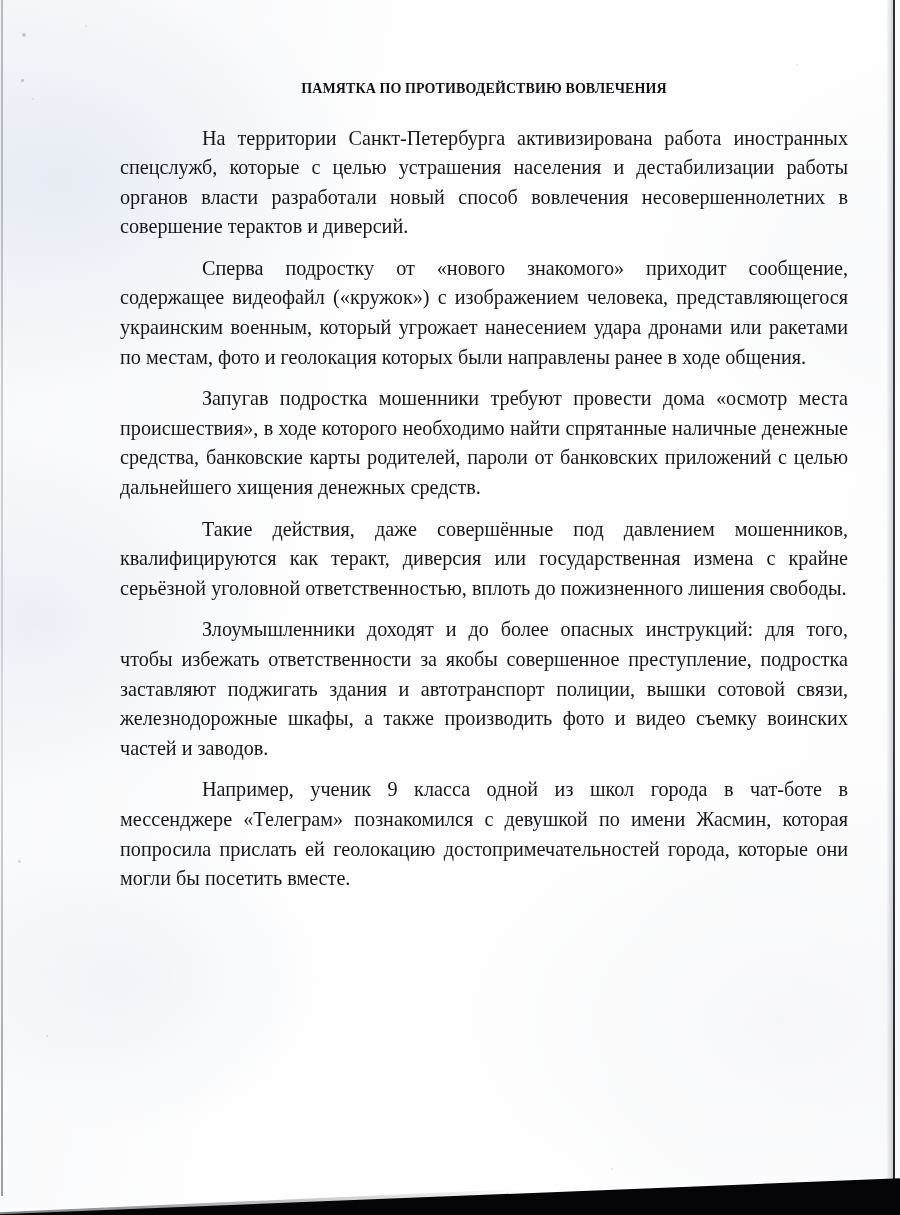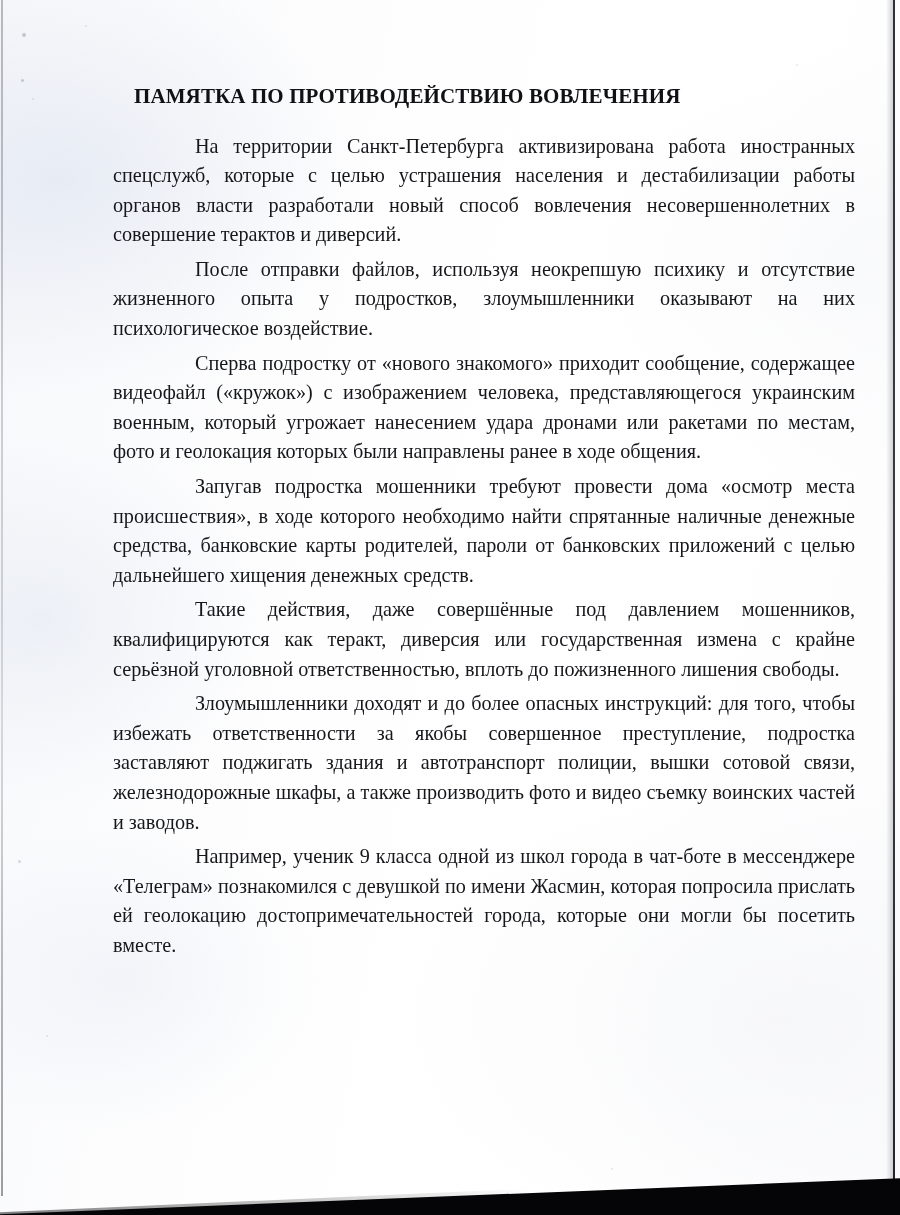--- a/index.html
+++ b/index.html
@@ -98,42 +98,42 @@
   }
 
   #content {
     position: absolute;
     left: 108px;
     top: 76px;
     width: 752px;
   }
 
   h1#doc-title {
-    margin: 8px;
-    font-size: 21px;
+    margin: 0;
+    font-size: 14px;
     line-height: 25.5px;
     font-weight: bold;
-    text-align: left;
+    text-align: center;
     letter-spacing: 0.1px;
     color: #101114;
     padding: 0 18px;
   }
   h1#doc-title .tline { display: block; white-space: nowrap; }
 
   #body-copy {
     margin-top: 22px;
     font-size: 20.2px;
     line-height: 29.6px;
     text-align: justify;
     text-justify: inter-word;
     color: #16171b;
   }
 
   #body-copy p {
-    margin: 5px;
+    margin: 12px;
     text-indent: 82px;
     hyphens: none;
   }
 
   
   #content {
     text-rendering: optimizeLegibility;
     -webkit-font-smoothing: antialiased;
   }
 </style>
@@ -158,21 +158,20 @@
   <div id="right-edge"></div>
 
   <div id="content">
 
     <h1 id="doc-title">
       <span class="tline">ПАМЯТКА ПО ПРОТИВОДЕЙСТВИЮ ВОВЛЕЧЕНИЯ</span>
     </h1>
 
     <div id="body-copy">
       <p>На территории Санкт-Петербурга активизирована работа иностранных спецслужб, которые с целью устрашения населения и дестабилизации работы органов власти разработали новый способ вовлечения несовершеннолетних в совершение терактов и диверсий.</p>
-      <p>После отправки файлов, используя неокрепшую психику и отсутствие жизненного опыта у подростков, злоумышленники оказывают на них психологическое воздействие.</p>
       <p>Сперва подростку от «нового знакомого» приходит сообщение, содержащее видеофайл («кружок») с изображением человека, представляющегося украинским военным, который угрожает нанесением удара дронами или ракетами по местам, фото и геолокация которых были направлены ранее в ходе общения.</p>
       <p>Запугав подростка мошенники требуют провести дома «осмотр места происшествия», в ходе которого необходимо найти спрятанные наличные денежные средства, банковские карты родителей, пароли от банковских приложений с целью дальнейшего хищения денежных средств.</p>
       <p>Такие действия, даже совершённые под давлением мошенников, квалифицируются как теракт, диверсия или государственная измена с крайне серьёзной уголовной ответственностью, вплоть до пожизненного лишения свободы.</p>
       <p>Злоумышленники доходят и до более опасных инструкций: для того, чтобы избежать ответственности за якобы совершенное преступление, подростка заставляют поджигать здания и автотранспорт полиции, вышки сотовой связи, железнодорожные шкафы, а также производить фото и видео съемку воинских частей и заводов.</p>
       <p>Например, ученик 9 класса одной из школ города в чат-боте в мессенджере «Телеграм» познакомился с девушкой по имени Жасмин, которая попросила прислать ей геолокацию достопримечательностей города, которые они могли бы посетить вместе.</p>
 
     </div>
 
   </div>
 

